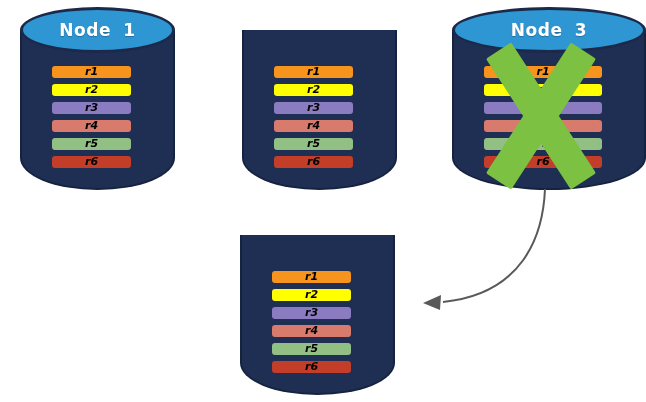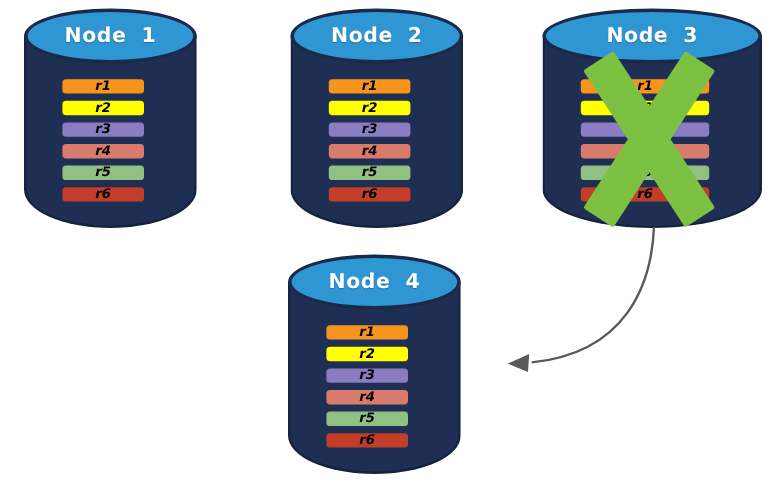--- a/index.html
+++ b/index.html
@@ -4,21 +4,21 @@
 <style>
   html, body { margin: 0; padding: 0; background: #ffffff; }
   .canvas {
     position: relative;
     width: 646px;
     height: 402px;
     background: #ffffff;
     overflow: hidden;
     font-family: "DejaVu Sans", "Liberation Sans", sans-serif;
   }
-  .node { position: absolute; width: 144px; height: 183px; }
+  .node { position: absolute; width: 155px; height: 183px; }
   .node1 { left: 20px;  top: 7px; }
   .node2 { left: 242px; top: 7px; }
   .node3 { left: 452px; top: 7px; padding-left: 39px; }
   .node4 { left: 240px; top: 212px; }
 
   .cyl-body {
     position: absolute; left: 0; right: 0; top: 23px; bottom: 0;
     background: #1f2e53;
     border: 2px solid #16233f;
     border-top: none;
@@ -104,23 +104,20 @@
           <span class="bar-label">r5</span>
         </div>
       <div class="bar" style="background: rgb(194, 62, 40);">
           <span class="bar-label">r6</span>
         </div>
     </div>
   </div>
 
   <div class="node node2">
     <div class="cyl-body" style="background: rgb(31, 46, 83);"></div>
-    <div class="cyl-top" style="background: rgb(46, 150, 210);">
-      <span class="node-title">Node 2</span>
-    </div>
     <div class="bars">
       <div class="bar" style="background: rgb(247, 148, 30);">
           <span class="bar-label">r1</span>
         </div>
       <div class="bar" style="background: rgb(255, 255, 0);">
           <span class="bar-label">r2</span>
         </div>
       <div class="bar" style="background: rgb(139, 124, 193);">
           <span class="bar-label">r3</span>
         </div>
@@ -158,23 +155,20 @@
           <span class="bar-label">r5</span>
         </div>
       <div class="bar" style="background: rgb(194, 62, 40);">
           <span class="bar-label">r6</span>
         </div>
     </div>
   </div>
 
   <div class="node node4">
     <div class="cyl-body" style="background: rgb(31, 46, 83);"></div>
-    <div class="cyl-top" style="background: rgb(46, 150, 210);">
-      <span class="node-title">Node 4</span>
-    </div>
     <div class="bars">
       <div class="bar" style="background: rgb(247, 148, 30);">
           <span class="bar-label">r1</span>
         </div>
       <div class="bar" style="background: rgb(255, 255, 0);">
           <span class="bar-label">r2</span>
         </div>
       <div class="bar" style="background: rgb(139, 124, 193);">
           <span class="bar-label">r3</span>
         </div>

